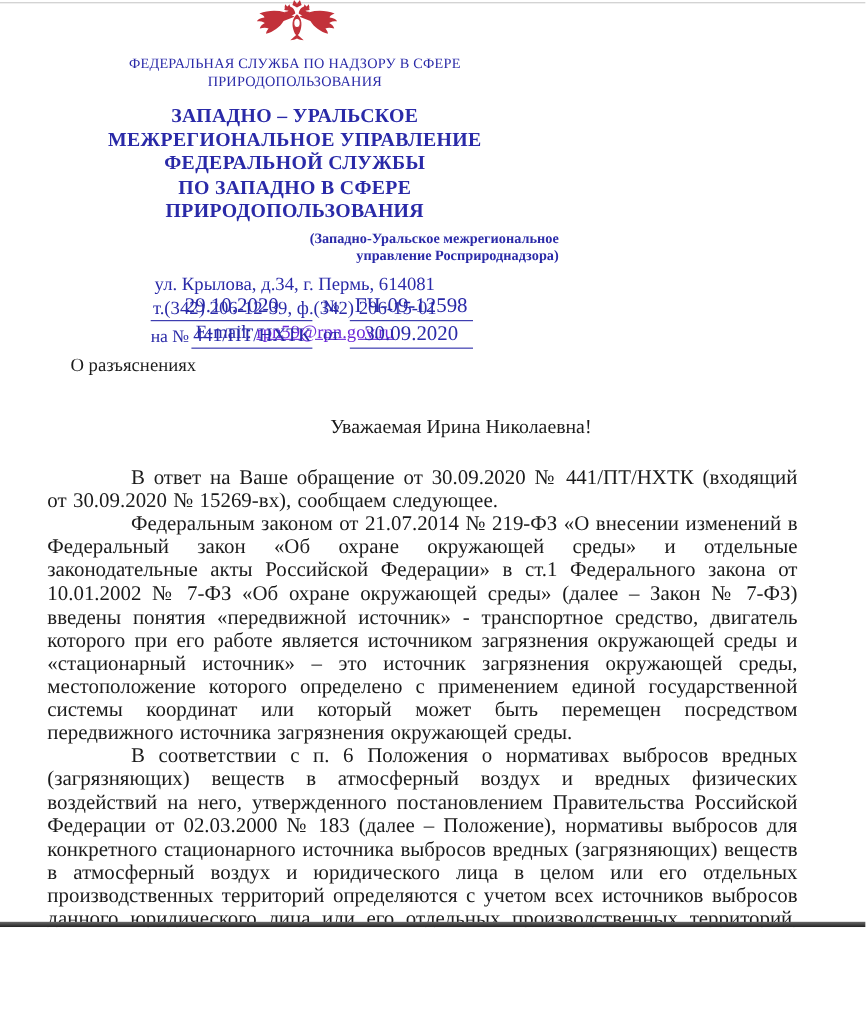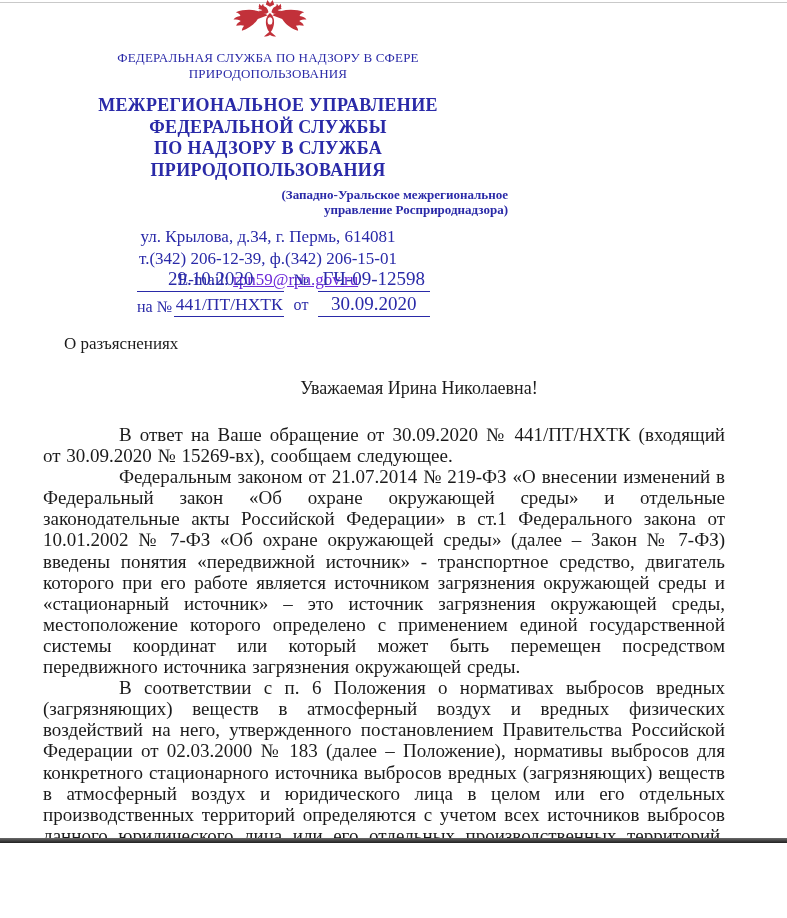--- a/index.html
+++ b/index.html
@@ -37,21 +37,21 @@
   }
   .ref-row{display:flex;align-items:center;margin-left:25px;}
   .ref-row + .ref-row{margin-top:1px;}
   .ref-a{width:160px;display:flex;align-items:flex-end;}
   .ref-b{width:36px;text-align:center;font-size:16px;padding-bottom:1px;}
   .ref-c{width:122px;text-align:center;border-bottom:1.5px solid #2a2aa8;font-size:19px;padding-bottom:1px;}
   .u-full{flex:1;text-align:center;border-bottom:1.5px solid #2a2aa8;font-size:19px;padding-bottom:1px;}
   .ref-label{font-size:16px;padding-bottom:1px;white-space:nowrap;}
   .u-part{flex:1;text-align:center;border-bottom:1.5px solid #2a2aa8;font-size:17.5px;padding-bottom:1px;margin-left:2px;}
   .subject{
-    position:absolute;top:334px;left:64px;
+    position:absolute;top:322px;left:64px;
     font-size:17px;color:#1b1b1b;
   }
   .salutation{
     position:absolute;top:378px;left:43px;width:682px;
     text-align:center;padding-left:70px;box-sizing:border-box;
     font-size:18px;color:#1b1b1b;
   }
   .body-text{
     position:absolute;top:424px;left:43px;width:682px;
     font-size:19px;line-height:21.1px;color:#1b1b1b;
@@ -80,23 +80,24 @@
     </g>
     <ellipse cx="110" cy="55" rx="8" ry="11" fill="#ffffff" stroke="#c2313a" stroke-width="3"></ellipse>
   </svg>
 
   <div class="letterhead">
     <div class="agency-name">
       <div>ФЕДЕРАЛЬНАЯ СЛУЖБА ПО НАДЗОРУ В СФЕРЕ</div>
       <div>ПРИРОДОПОЛЬЗОВАНИЯ</div>
     </div>
     <div class="org-name">
+      <div>ЗАПАДНО – УРАЛЬСКОЕ</div>
       <div>МЕЖРЕГИОНАЛЬНОЕ УПРАВЛЕНИЕ</div>
       <div>ФЕДЕРАЛЬНОЙ СЛУЖБЫ</div>
-      <div>ПО НАДЗОРУ В СЛУЖБА</div>
+      <div>ПО ЗАПАДНО В СФЕРЕ</div>
       <div>ПРИРОДОПОЛЬЗОВАНИЯ</div>
     </div>
     <div class="org-short">
       <div>(Западно-Уральское межрегиональное</div>
       <div>управление Росприроднадзора)</div>
     </div>
     <div class="contacts">
       <div>ул. Крылова, д.34, г. Пермь, 614081</div>
       <div>т.(342) 206-12-39, ф.(342) 206-15-01</div>
       <div><span>E-mail: </span><span class="email-link">rpn59@rpn.gov.ru</span></div>

